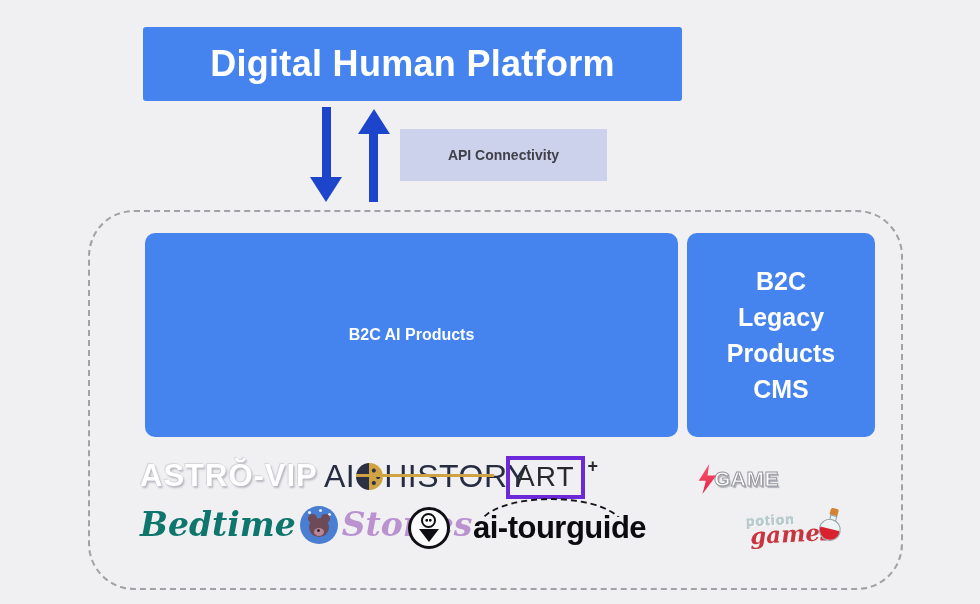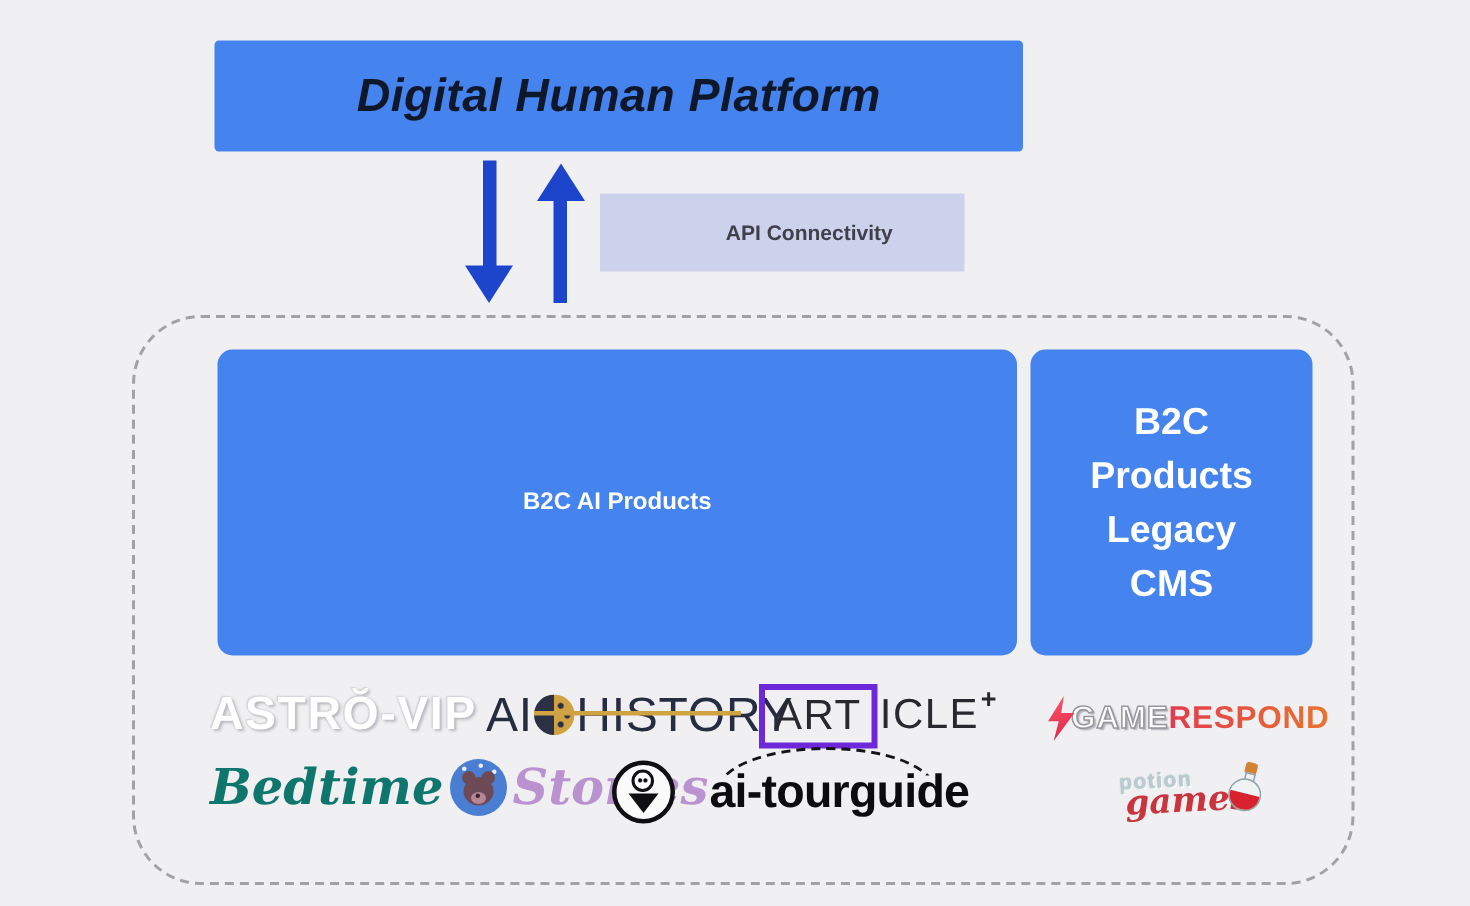--- a/index.html
+++ b/index.html
@@ -11,38 +11,38 @@
   }
   .stage{position:absolute;inset:0;width:980px;height:604px;}
 
   
   .platform-box{
     position:absolute;left:143px;top:27px;width:539px;height:74px;
     background:#4583ee;border-radius:3px;
     display:flex;align-items:center;justify-content:center;
   }
   .platform-box .title{
-    color:#0f172a;font-size:31px;font-weight:700;letter-spacing:.3px;font-style:italic;
+    color:#ffffff;font-size:36px;font-weight:700;letter-spacing:.3px;
   }
 
   
   .arrow-shaft{position:absolute;background:#1c45cb;}
   .down-shaft{left:322px;top:107px;width:9px;height:72px;}
   .down-head{position:absolute;left:310px;top:177px;width:0;height:0;
     border-left:16px solid transparent;border-right:16px solid transparent;
     border-top:25px solid #1c45cb;}
   .up-head{position:absolute;left:358px;top:109px;width:0;height:0;
     border-left:16px solid transparent;border-right:16px solid transparent;
     border-bottom:25px solid #1c45cb;}
   .up-shaft{left:369px;top:133px;width:9px;height:69px;}
 
   
   .api-box{
     position:absolute;left:400px;top:129px;width:207px;height:52px;
-    background:#cdd2ec;display:flex;align-items:center;justify-content:center;padding-left:36px;
+    background:#cdd2ec;display:flex;align-items:center;justify-content:center;
   }
   .api-box span{color:#3f404a;font-size:14px;font-weight:700;}
 
   
   .group{
     position:absolute;left:88px;top:210px;width:811px;height:376px;
     border:2px dashed #a2a2a6;border-radius:46px;
   }
 
   
@@ -157,39 +157,38 @@
   </div>
 
   <div class="group"></div>
 
   <div class="blue-box ai-products-box">
     <span>B2C AI Products</span>
   </div>
 
   <div class="blue-box legacy-box">
     <span>B2C</span>
+    <span>Legacy</span>
     <span>Products</span>
-    <span>Legacy</span>
     <span>CMS</span>
   </div>
 
   <div class="logo astro-vip">
     <span>ASTRŎ-VIP</span>
   </div>
 
   <div class="logo ai-history">
     <span>AI</span>
     <span class="history-globe"></span>
     <span>HISTORY</span>
     <span class="gold-line"></span>
   </div>
 
   <div class="logo article-plus">
     <span class="boxed">ART</span>
-    <span class="rest">ICLE</span>
     <span class="plus">+</span>
   </div>
 
   <div class="logo bedtime-stories">
     <span class="bedtime-word">Bedtime</span>
     <span class="bear-badge">
       <span class="star" style="left:8px;top:5px;"></span>
       <span class="star" style="left:19px;top:3px;"></span>
       <span class="star" style="left:28px;top:7px;"></span>
       <span class="bear-ear" style="left:8px;"></span>
@@ -209,21 +208,20 @@
     </span>
     <span class="tourguide-text">ai-tourguide</span>
   </div>
   <div class="tour-arc-clip">
     <div class="tour-arc"></div>
   </div>
 
   <div class="logo gamerespond">
     <span class="bolt-icon"></span>
     <span class="game-part">GAME</span>
-    <span class="respond-part">RESPOND</span>
   </div>
 
   <div class="logo potion-games">
     <span class="potion-word">potion</span>
     <span class="games-word">games</span>
     <span class="flask">
       <span class="flask-cork"></span>
       <span class="flask-neck"></span>
       <span class="flask-bowl">
         <span class="flask-liquid"></span>

